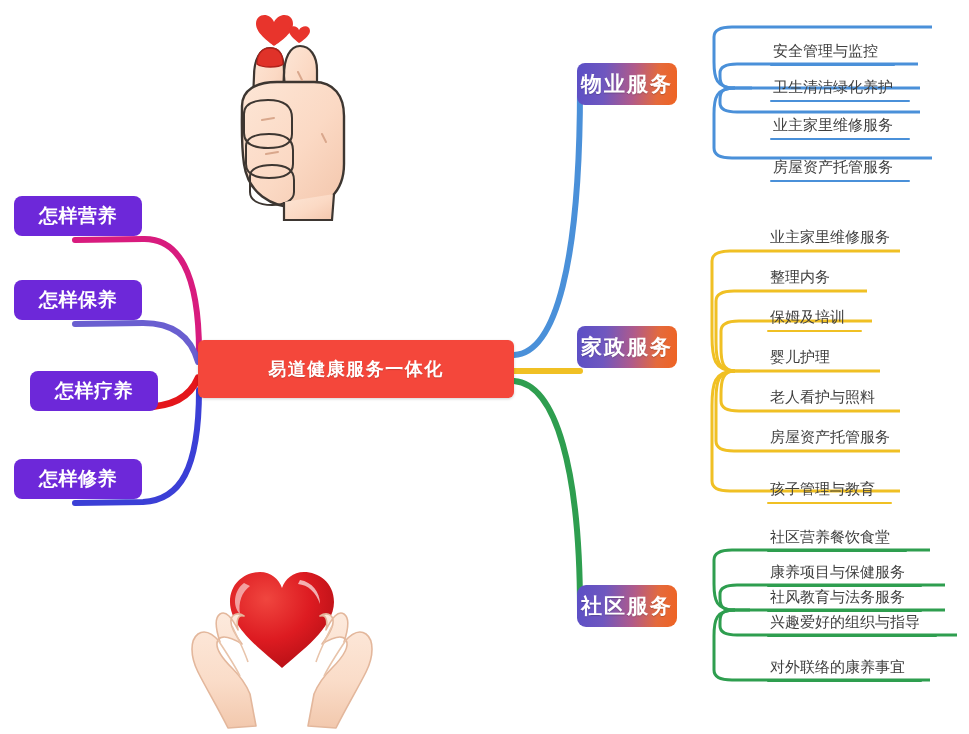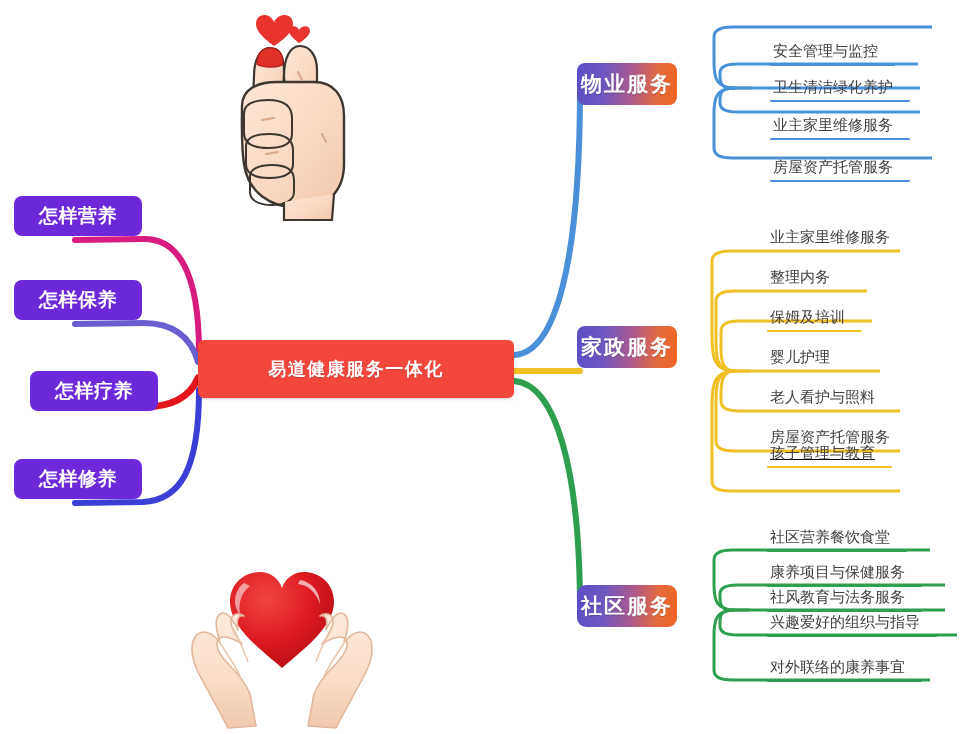--- a/index.html
+++ b/index.html
@@ -220,21 +220,21 @@
     <span class="leaf-rule" style="background: rgb(240, 192, 36); width: 80px;"></span>
   </div>
   <div class="leaf" style="left:767px; top:388px;">
     <span class="leaf-text">老人看护与照料</span>
     <span class="leaf-rule" style="background: rgb(240, 192, 36); width: 125px;"></span>
   </div>
   <div class="leaf" style="left:767px; top:428px;">
     <span class="leaf-text">房屋资产托管服务</span>
     <span class="leaf-rule" style="background: rgb(240, 192, 36); width: 125px;"></span>
   </div>
-  <div class="leaf" style="left:767px; top:444px;text-decoration:underline;">
+  <div class="leaf" style="left:767px; top:480px;">
     <span class="leaf-text">孩子管理与教育</span>
     <span class="leaf-rule" style="background: rgb(240, 192, 36); width: 125px;"></span>
   </div>
 
   <div class="leaf" style="left:767px; top:528px;">
     <span class="leaf-text">社区营养餐饮食堂</span>
     <span class="leaf-rule" style="background: rgb(46, 158, 79); width: 140px;"></span>
   </div>
   <div class="leaf" style="left:767px; top:563px;">
     <span class="leaf-text">康养项目与保健服务</span>

